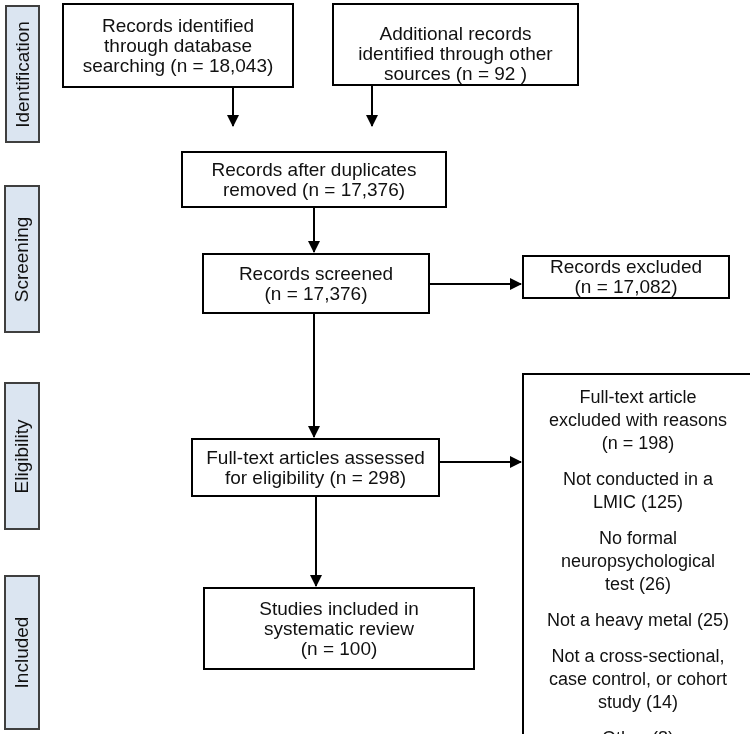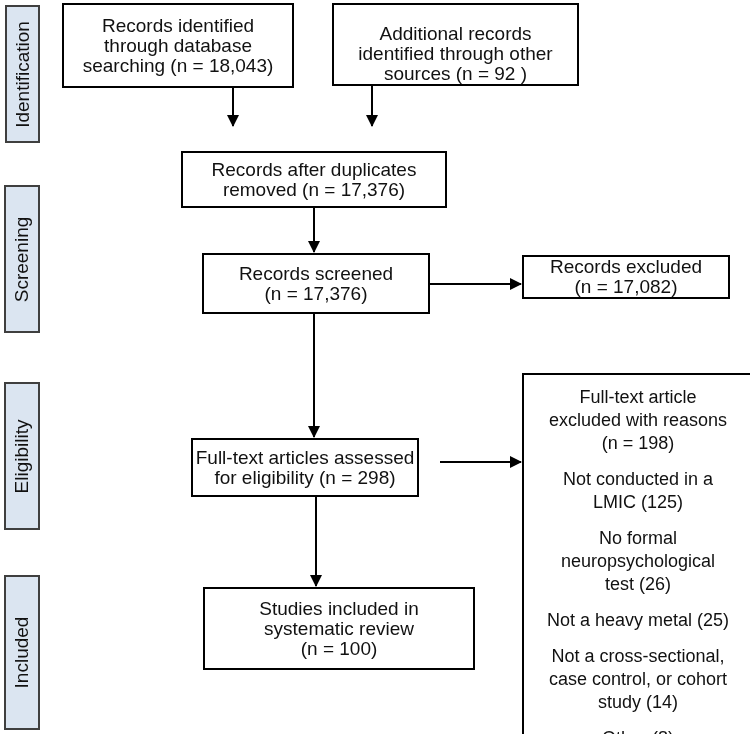--- a/index.html
+++ b/index.html
@@ -127,21 +127,21 @@
   <div class="node" style="left:202px; top:253px; width:228px; height:61px;">
     <div class="node-text">Records screened
 (n = 17,376)</div>
   </div>
 
   <div class="node" style="left:522px; top:255px; width:208px; height:44px;">
     <div class="node-text">Records excluded
 (n = 17,082)</div>
   </div>
 
-  <div class="node" style="left:191px; top:438px; width:228px; height:59px;">
+  <div class="node" style="left:191px; top:438px; width:249px; height:59px;">
     <div class="node-text">Full-text articles assessed
 for eligibility (n = 298)</div>
   </div>
 
   <div class="reasons" style="left:522px; top:353px; width:232px; height:369px;margin-top:20px;">
     <div class="reason-item">Full-text article
 excluded with reasons
 (n = 198)</div>
     <div class="reason-item">Not conducted in a
 LMIC (125)</div>

